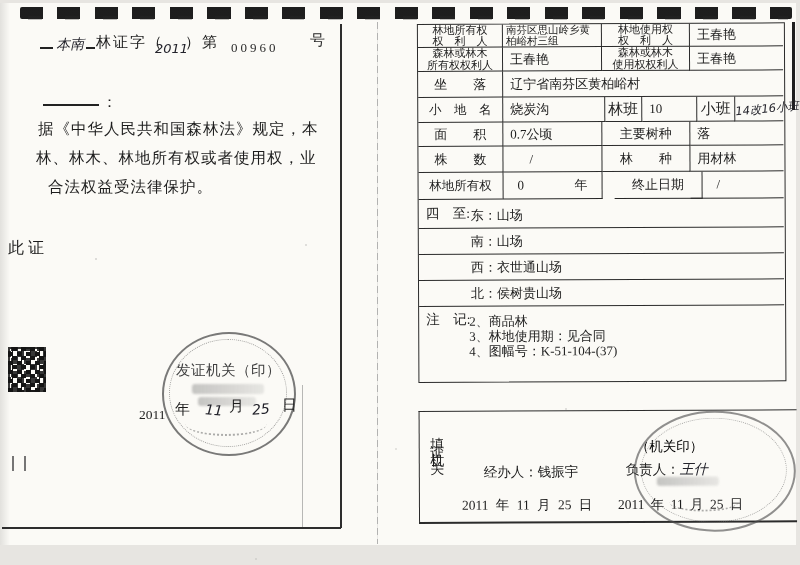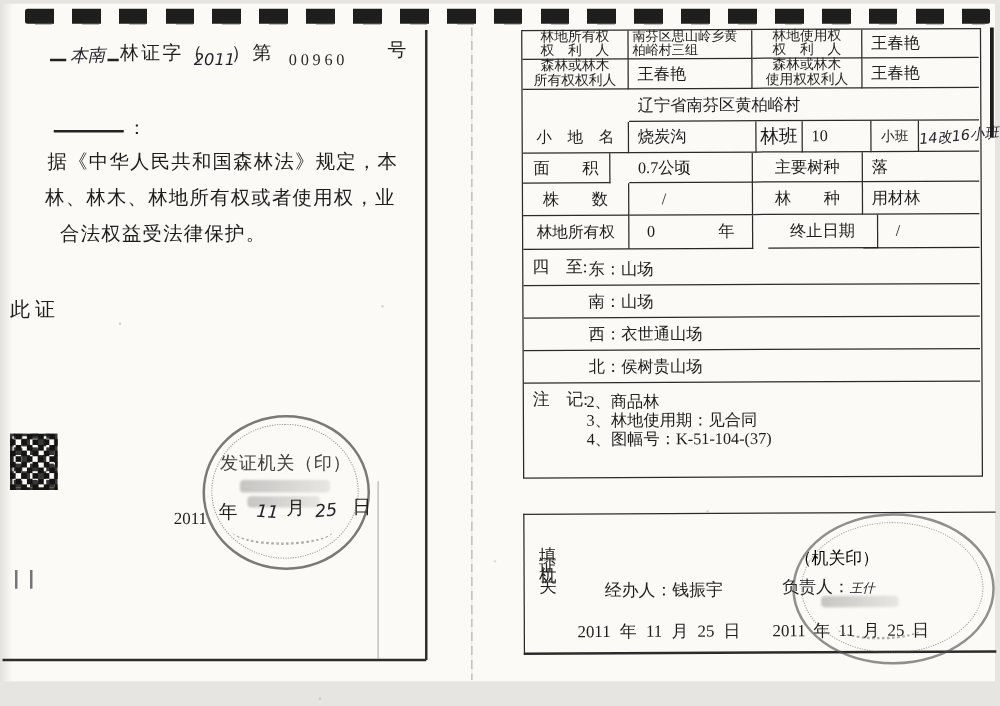--- a/index.html
+++ b/index.html
@@ -147,32 +147,33 @@
     </div>
     <div class="cell val" style="left:85px;top:23px;width:99px;height:24px;">王春艳</div>
     <div class="cell lab" style="left:184px;top:23px;width:88px;height:24px;">
       <div class="twoline">
           <span>森林或林木</span>
           <span>使用权权利人</span>
         </div>
     </div>
     <div class="cell val noR" style="left:272px;top:23px;width:93px;height:24px;">王春艳</div>
 
+    <div class="cell lab" style="left:0;top:47px;width:85px;height:26px;">坐　　落</div>
     <div class="cell val noR" style="left:85px;top:47px;width:280px;height:26px;">辽宁省南芬区黄柏峪村</div>
 
     <div class="cell lab" style="left:0;top:73px;width:85px;height:25px;font-size:12.5px;">小　地　名</div>
     <div class="cell val" style="left:85px;top:73px;width:102px;height:25px;">烧炭沟</div>
     <div class="cell lab" style="left:187px;top:73px;width:37px;height:25px;font-size:15px;">林班</div>
     <div class="cell val" style="left:224px;top:73px;width:55px;height:25px;">10</div>
-    <div class="cell lab" style="left:279px;top:73px;width:38px;height:25px;font-size:11px;">小班</div>
+    <div class="cell lab" style="left:279px;top:73px;width:38px;height:25px;font-size:15px;">小班</div>
     <div class="cell noR" style="left:317px;top:73px;width:48px;height:25px;">
       <span class="hw" style="font-size:11.5px;white-space:nowrap;transform:rotate(-5deg);display:block;">14改16小班</span>
     </div>
 
-    <div class="cell lab" style="left:0;top:98px;width:70px;height:24px;">面　　积</div>
+    <div class="cell lab" style="left:0;top:98px;width:85px;height:24px;">面　　积</div>
     <div class="cell val" style="left:85px;top:98px;width:99px;height:24px;">0.7公顷</div>
     <div class="cell lab" style="left:184px;top:98px;width:88px;height:24px;">主要树种</div>
     <div class="cell val noR" style="left:272px;top:98px;width:93px;height:24px;align-items:flex-end;padding-bottom:2px;">落</div>
 
     <div class="cell lab" style="left:0;top:122px;width:85px;height:26px;">株　　数</div>
     <div class="cell" style="left:85px;top:122px;width:99px;height:26px;padding-left:26px;">/</div>
     <div class="cell lab" style="left:184px;top:122px;width:88px;height:26px;">林　　种</div>
     <div class="cell val noR" style="left:272px;top:122px;width:93px;height:26px;">用材林</div>
 
     <div class="cell lab thickB" style="left:0;top:148px;width:85px;height:27px;font-size:12.5px;">林地所有权</div>
@@ -200,21 +201,21 @@
   </div>
 
   <div class="box2">
     <div class="vlabel">填证机关</div>
     <div class="abs" style="left:64px;top:52px;font-size:13.5px;">
       <span>经办人：</span><span>钱振宇</span>
     </div>
     <div class="abs" style="left:42px;top:85px;font-size:13.5px;word-spacing:4px;">2011 年 11 月 25 日</div>
     <span class="abs" style="left:216px;top:27px;font-size:13.5px;color:#000000;">（机关印）</span>
     <div class="abs" style="left:206px;top:50px;font-size:13.5px;">
-      <span>负责人：</span><span class="hw" style="font-size:10px;">王什</span>
+      <span>负责人：</span><span class="hw" style="font-size:14px;">王什</span>
     </div>
     <div class="abs" style="left:198px;top:85px;font-size:13.5px;word-spacing:3px;">2011 年 11 月 25 日</div>
   </div>
 
   <div class="seal-r"></div>
   <div class="seal-r-in"></div>
   <div class="smudge" style="left:656px;top:478px;width:62px;height:9px;"></div>
   <div class="arc" style="left:668px;top:493px;width:70px;height:18px;"></div>
 </div>
 

